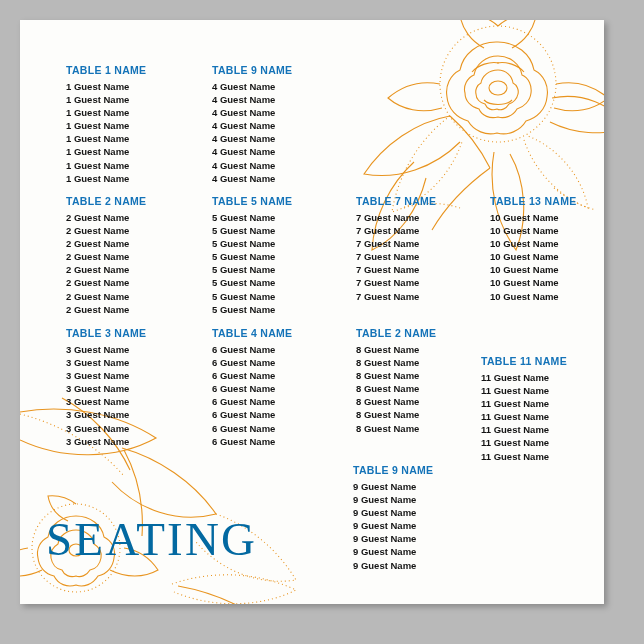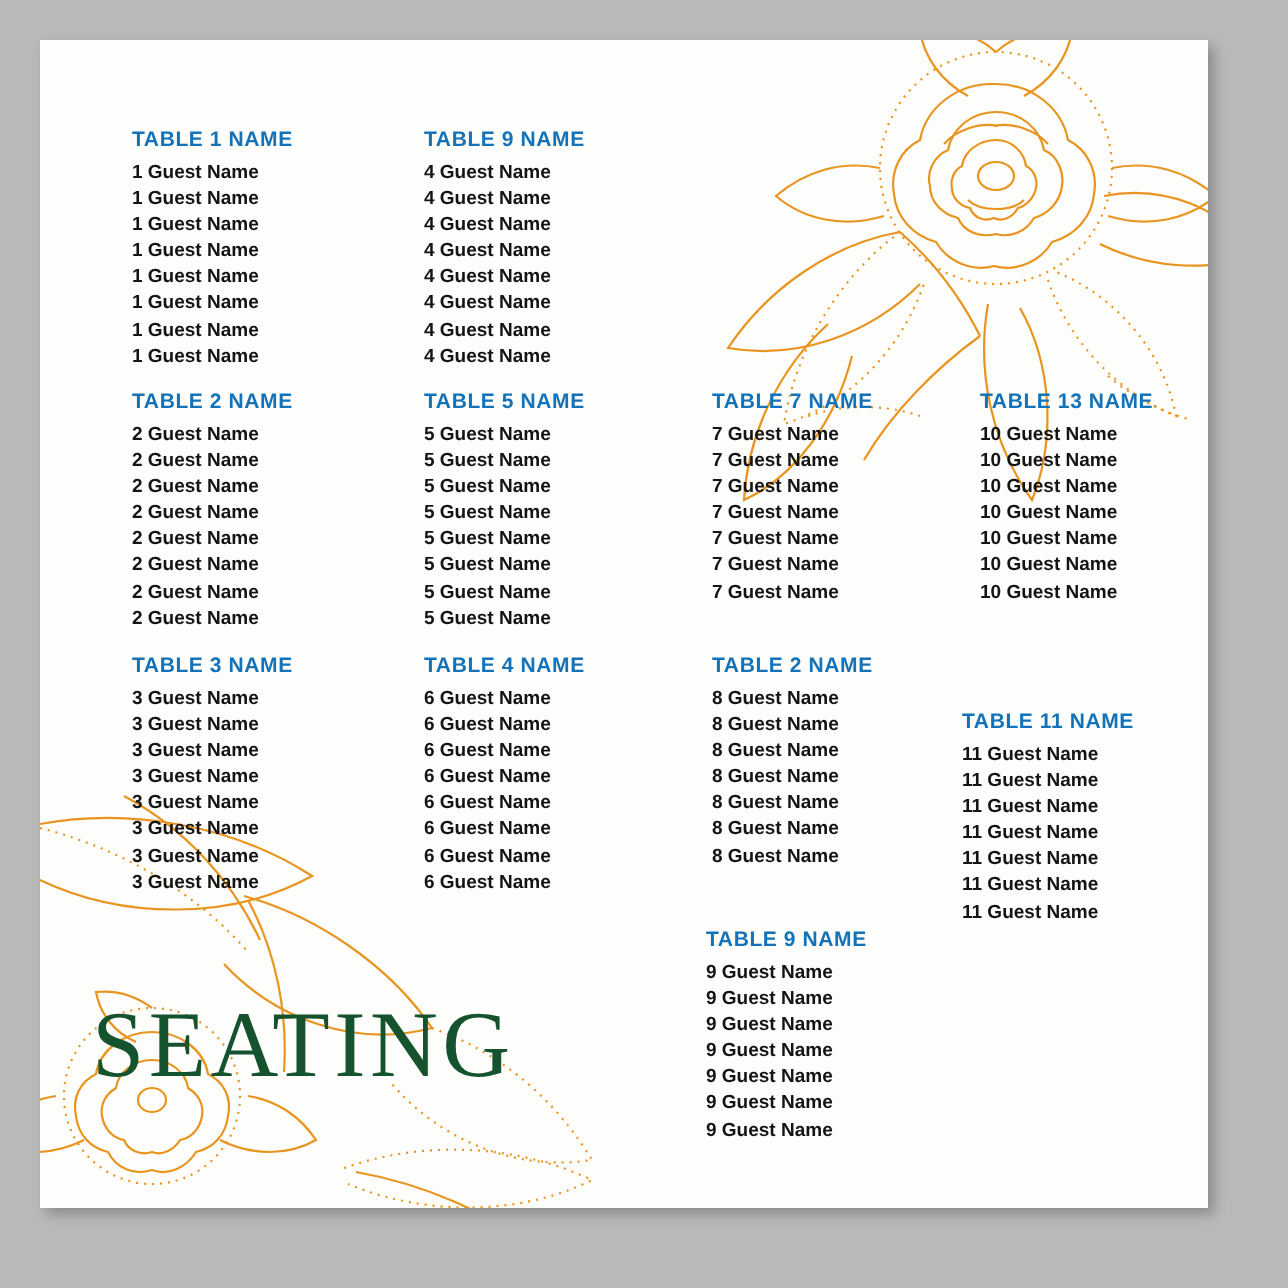--- a/index.html
+++ b/index.html
@@ -35,22 +35,22 @@
   .guest{
     color:#141414;
     font-size:9.5px;
     font-weight:bold;
     line-height:13.1px;
     white-space:nowrap;
   }
   #seating-word{
     position:absolute;
     left:26px;
-    top:480px;
-    color:#14532d;
+    top:496px;
+    color:#0369a1;
     font-family:"Liberation Serif", serif;
     font-size:47px;
     letter-spacing:2.2px;
     font-weight:normal;
     line-height:1;
   }
 </style>
 </head>
 <body>
 

